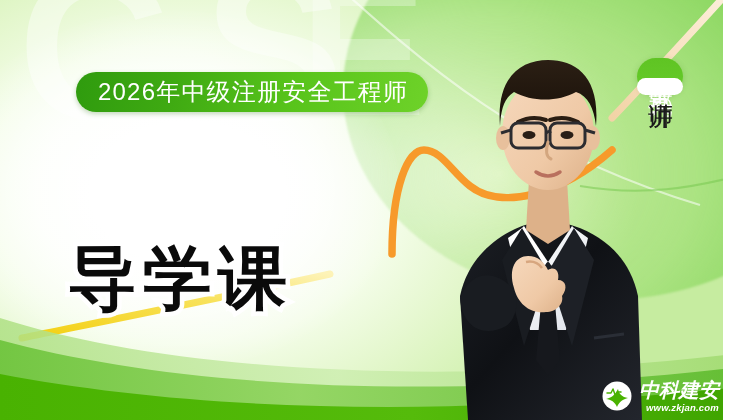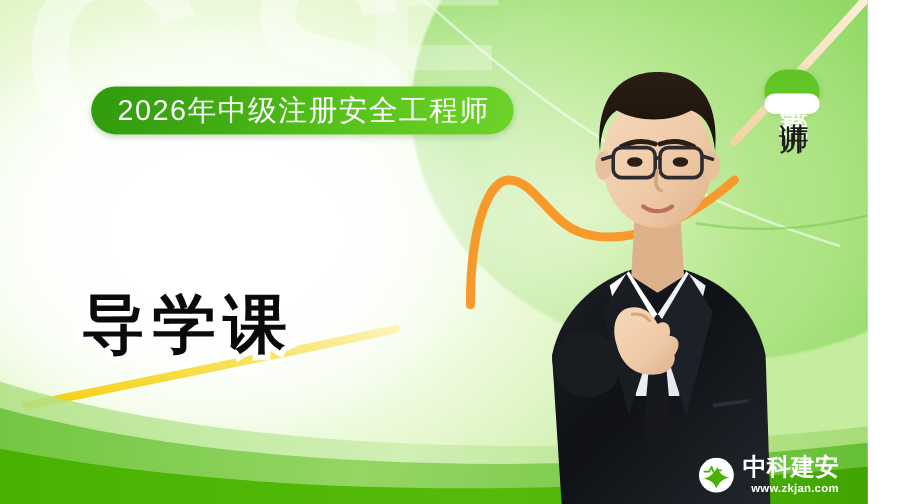--- a/index.html
+++ b/index.html
@@ -136,21 +136,21 @@
     line-height: 1;
     white-space: nowrap;
     -webkit-text-stroke: 9px #ffffff;
     paint-order: stroke fill;
     font-family: "Liberation Sans", "DejaVu Sans", sans-serif;
   }
   .title-sub {
     position: absolute;
     left: 68px;
     top: 244px;
-    font-size: 53px;
+    font-size: 69px;
     font-weight: 700;
     letter-spacing: 6px;
     color: #0a0a0a;
     line-height: 1;
     white-space: nowrap;
     -webkit-text-stroke: 9px #ffffff;
     paint-order: stroke fill;
     font-family: "Liberation Sans", "DejaVu Sans", sans-serif;
   }
 
@@ -203,25 +203,26 @@
     position: absolute;
     left: 398px;
     top: 30px;
     width: 300px;
     height: 390px;
   }
 
   
   .logo {
     position: absolute;
-    right: 24px;
+    right: 4px;
     bottom: 8px;
     display: flex;
     align-items: center;
     gap: 7px;
+    font-style: italic;
   }
   .logo-mark {
     width: 30px;
     height: 30px;
     flex: 0 0 30px;
   }
   .logo-text {
     display: flex;
     flex-direction: column;
     line-height: 1;

